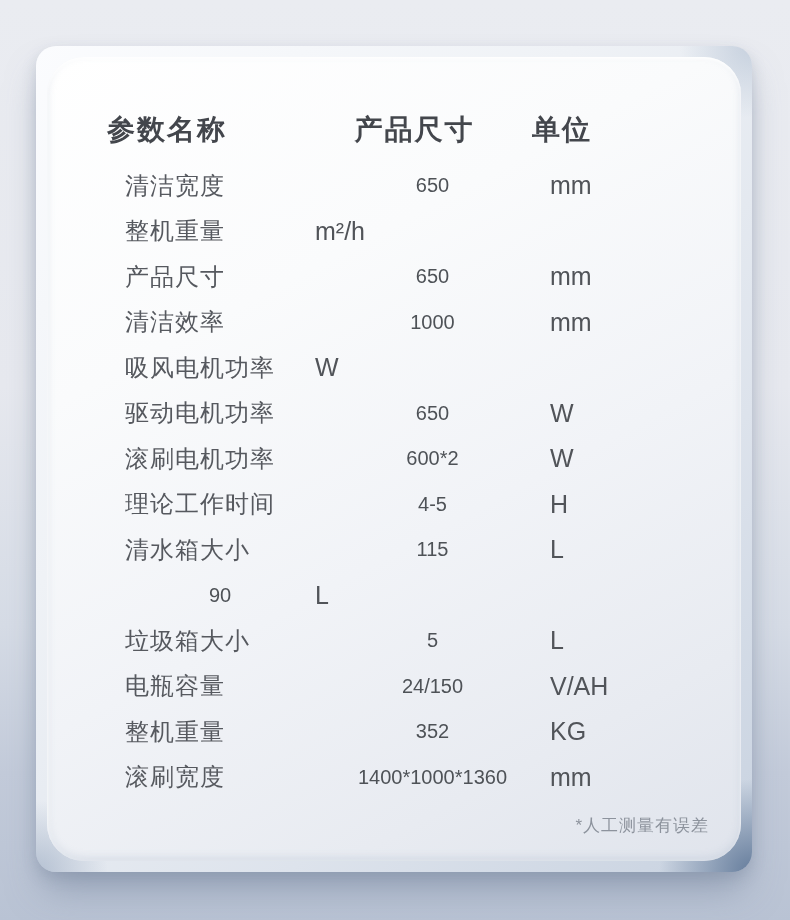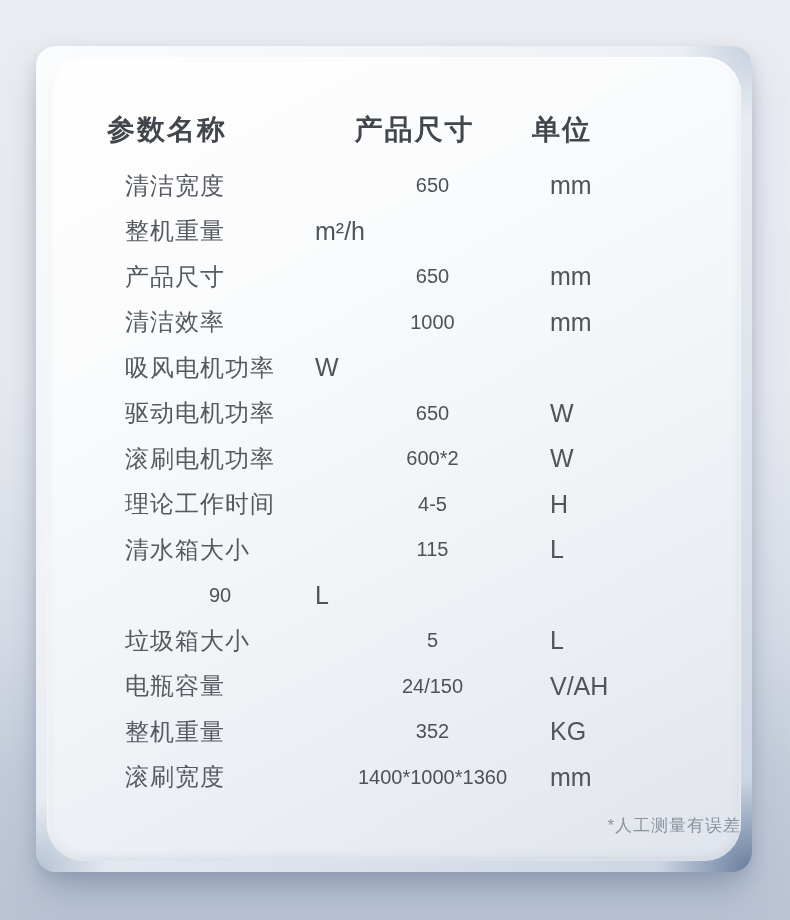--- a/index.html
+++ b/index.html
@@ -105,20 +105,21 @@
     font-weight: 700;
     color: #43464c;
     letter-spacing: 2px;
   }
 
   .row.header .cell.value,
   .row.header .cell.unit { font-weight: 700; }
 
   .footnote {
     margin-top: 14px;
+    padding-right: 32px;
     text-align: right;
     font-size: 17px;
     color: #8d939d;
     letter-spacing: 1px;
   }
 </style>
 </head>
 <body>
 
 <div class="stage">

